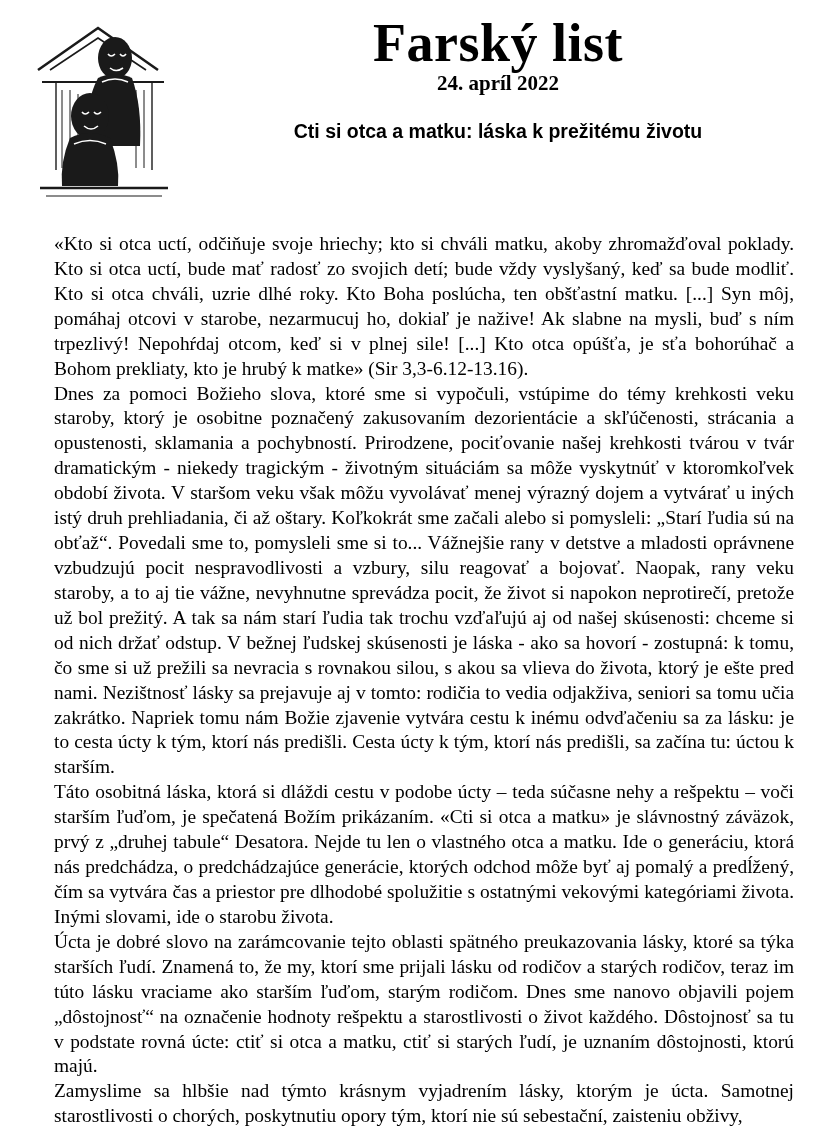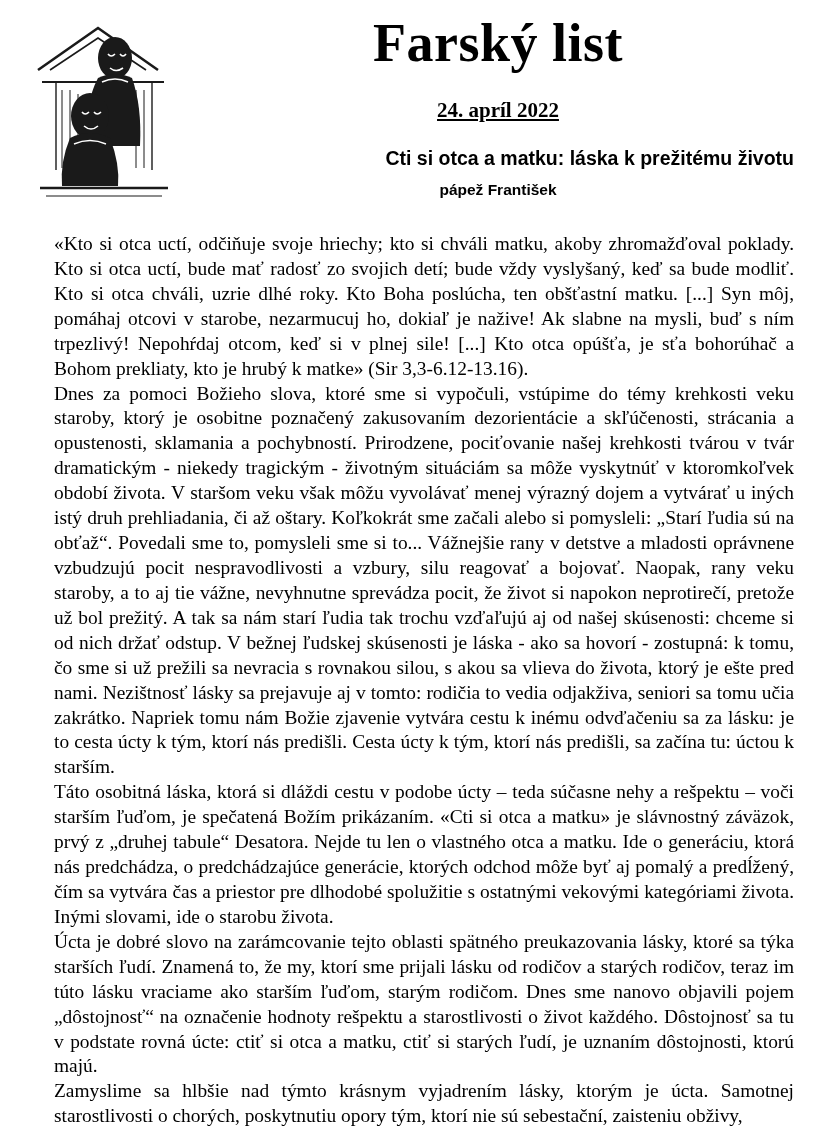--- a/index.html
+++ b/index.html
@@ -56,29 +56,26 @@
     font-family: "Liberation Serif", serif;
     font-weight: bold;
     font-size: 18.5px;
     margin-top: 5px;
     white-space: nowrap;
   }
   .issue-date {
     font-family: "Liberation Serif", serif;
     font-weight: bold;
     font-size: 21px;
-    margin-top: 27px;
-    text-decoration: underline;
   }
   .article-title {
     font-family: "Liberation Sans", sans-serif;
     font-weight: bold;
     font-size: 19.5px;
     margin-top: 24px;
-    text-align: right;
   }
   .article-author {
     font-family: "Liberation Sans", sans-serif;
     font-weight: bold;
     font-size: 15.5px;
     margin-top: 11px;
   }
 
   
   .body-text {
@@ -142,21 +139,20 @@
 
         <path d="M8 168 L136 168" stroke="#1a1a1a" stroke-width="2.4" fill="none"></path>
         <path d="M14 176 L130 176" stroke="#1a1a1a" stroke-width="1.2" fill="none"></path>
       </svg>
     </div>
 
     <div class="title-block">
       <div class="journal-title">Farský list</div>
       <div class="issue-date">24. apríl 2022</div>
       <div class="article-title">Cti si otca a matku: láska k prežitému životu</div>
-      <div class="article-author">pápež František</div>
     </div>
 
   </div>
 
   <div class="body-text">
     <p>«Kto si otca uctí, odčiňuje svoje hriechy; kto si chváli matku, akoby zhromažďoval poklady. Kto si otca uctí, bude mať radosť zo svojich detí; bude vždy vyslyšaný, keď sa bude modliť. Kto si otca chváli, uzrie dlhé roky. Kto Boha poslúcha, ten obšťastní matku. [...] Syn môj, pomáhaj otcovi v starobe, nezarmucuj ho, dokiaľ je nažive! Ak slabne na mysli, buď s ním trpezlivý! Nepohŕdaj otcom, keď si v plnej sile! [...] Kto otca opúšťa, je sťa bohorúhač a Bohom prekliaty, kto je hrubý k matke» (Sir 3,3-6.12-13.16).</p>
     <p>Dnes za pomoci Božieho slova, ktoré sme si vypočuli, vstúpime do témy krehkosti veku staroby, ktorý je osobitne poznačený zakusovaním dezorientácie a skľúčenosti, strácania a opustenosti, sklamania a pochybností. Prirodzene, pociťovanie našej krehkosti tvárou v tvár dramatickým - niekedy tragickým - životným situáciám sa môže vyskytnúť v ktoromkoľvek období života. V staršom veku však môžu vyvolávať menej výrazný dojem a vytvárať u iných istý druh prehliadania, či až oštary. Koľkokrát sme začali alebo si pomysleli: „Starí ľudia sú na obťaž“. Povedali sme to, pomysleli sme si to... Vážnejšie rany v detstve a mladosti oprávnene vzbudzujú pocit nespravodlivosti a vzbury, silu reagovať a bojovať. Naopak, rany veku staroby, a to aj tie vážne, nevyhnutne sprevádza pocit, že život si napokon neprotirečí, pretože už bol prežitý. A tak sa nám starí ľudia tak trochu vzďaľujú aj od našej skúsenosti: chceme si od nich držať odstup. V bežnej ľudskej skúsenosti je láska - ako sa hovorí - zostupná: k tomu, čo sme si už prežili sa nevracia s rovnakou silou, s akou sa vlieva do života, ktorý je ešte pred nami. Nezištnosť lásky sa prejavuje aj v tomto: rodičia to vedia odjakživa, seniori sa tomu učia zakrátko. Napriek tomu nám Božie zjavenie vytvára cestu k inému odvďačeniu sa za lásku: je to cesta úcty k tým, ktorí nás predišli. Cesta úcty k tým, ktorí nás predišli, sa začína tu: úctou k starším.</p>
     <p>Táto osobitná láska, ktorá si dláždi cestu v podobe úcty – teda súčasne nehy a rešpektu – voči starším ľuďom, je spečatená Božím prikázaním. «Cti si otca a matku» je slávnostný záväzok, prvý z „druhej tabule“ Desatora. Nejde tu len o vlastného otca a matku. Ide o generáciu, ktorá nás predchádza, o predchádzajúce generácie, ktorých odchod môže byť aj pomalý a predĺžený, čím sa vytvára čas a priestor pre dlhodobé spolužitie s ostatnými vekovými kategóriami života. Inými slovami, ide o starobu života.</p>
     <p>Úcta je dobré slovo na zarámcovanie tejto oblasti spätného preukazovania lásky, ktoré sa týka starších ľudí. Znamená to, že my, ktorí sme prijali lásku od rodičov a starých rodičov, teraz im túto lásku vraciame ako starším ľuďom, starým rodičom. Dnes sme nanovo objavili pojem „dôstojnosť“ na označenie hodnoty rešpektu a starostlivosti o život každého. Dôstojnosť sa tu v podstate rovná úcte: ctiť si otca a matku, ctiť si starých ľudí, je uznaním dôstojnosti, ktorú majú.</p>
     <p>Zamyslime sa hlbšie nad týmto krásnym vyjadrením lásky, ktorým je úcta. Samotnej starostlivosti o chorých, poskytnutiu opory tým, ktorí nie sú sebestační, zaisteniu obživy,</p>

